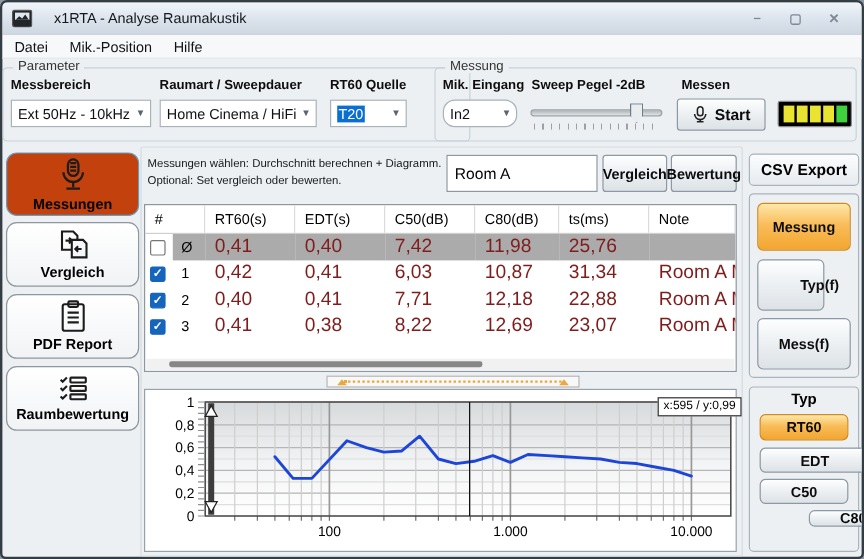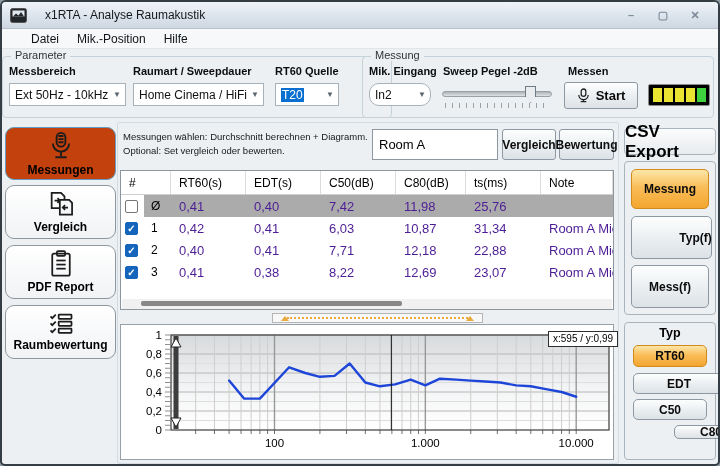--- a/index.html
+++ b/index.html
@@ -9,21 +9,21 @@
   
   .titlebar{position:absolute;left:0;top:0;width:100%;height:27px;
     background:linear-gradient(#f0f5fa,#dbe3ec 55%,#cfd8e2);display:flex;align-items:center;
     padding:0 8px;border-bottom:1px solid #b9c2cc;}
   .app-icon{width:17px;height:15px;margin-right:7px;}
   .title-text{font-size:12px;color:#15191d;margin-left:11px;}
   .win-controls{margin-left:auto;display:flex;gap:14px;padding-right:6px;}
   .win-btn{color:#7e8a99;font-size:11px;font-weight:bold;width:18px;text-align:center;cursor:default;}
   
   .menubar{position:absolute;left:0;top:27px;width:100%;height:20px;background:#f7f8f9;
-    border-bottom:1px solid #e2e5e8;display:flex;align-items:center;padding-left:20px;}
+    border-bottom:1px solid #e2e5e8;display:flex;align-items:center;padding-left:1px;}
   .menu-item{font-size:12px;color:#101418;padding:2px 9px;}
   
   .groupbox{position:absolute;border:1px solid #c6d2da;border-radius:4px;}
   .group-label{position:absolute;top:-8px;left:8px;background:#edf0f3;padding:0 4px;
     font-size:11px;color:#333;}
   .fld-label{position:absolute;font-size:11px;font-weight:bold;color:#0d0d0d;white-space:nowrap;}
   .combo{position:absolute;height:23px;background:#fff;border:1px solid #a8b2ba;display:flex;
     align-items:center;padding:0 16px 0 5px;font-size:12px;color:#111;white-space:nowrap;}
   .combo .arrow{position:absolute;right:4px;font-size:8px;color:#5a6570;}
   .combo .sel{background:#0b6fd1;color:#fff;padding:0 1px;}
@@ -56,21 +56,21 @@
   .info-text{position:absolute;left:121px;top:128px;width:246px;font-size:9.5px;color:#15181b;line-height:1.45;}
   .room-input{position:absolute;left:370px;top:127px;width:126px;height:31px;border:1px solid #8d98a2;
     background:#fff;font-size:13px;padding:0 6px;font-family:"Liberation Sans",sans-serif;color:#000;}
   
   .table-panel{position:absolute;left:118px;top:168px;width:494px;height:140px;background:#fff;
     border:1px solid #8d97a0;overflow:hidden;}
   .thead{display:grid;grid-template-columns:50px 75px 75px 75px 70px 75px 1fr;height:24px;
     border-bottom:1px solid #cfcfcf;}
   .thead .hc{font-size:12px;color:#000;padding:5px 0 0 8px;border-right:1px solid #dcdcdc;white-space:nowrap;}
   .trow{display:grid;grid-template-columns:50px 75px 75px 75px 70px 75px 1fr;height:22px;align-items:center;}
-  .trow .cell{font-size:13px;color:#4c1d95;padding-left:8px;height:100%;display:flex;align-items:center;white-space:nowrap;overflow:hidden;}
+  .trow .cell{font-size:16px;color:#7f1d1d;padding-left:8px;height:100%;display:flex;align-items:center;white-space:nowrap;overflow:hidden;}
   .trow .c0{padding-left:4px;display:flex;align-items:center;height:100%;}
   .trow.avg .cell,.trow.avg .idbox{background:#ababab;}
   .idbox{flex:1;height:100%;display:flex;align-items:center;padding-left:7px;font-size:12px;margin-left:6px;}
   .chk{width:13px;height:13px;border:1px solid #767676;border-radius:2px;background:#fff;flex:0 0 auto;}
   .chk.checked{background:#1565bd;border-color:#1565bd;color:#fff;font-size:10px;line-height:12px;
     text-align:center;font-weight:bold;}
   .hscroll{position:absolute;left:1px;right:1px;bottom:0;height:10px;background:#f1f1f1;}
   .hscroll .thumb{position:absolute;left:19px;top:2px;width:261px;height:5px;background:#878787;border-radius:2px;}
   
   .range-sel{position:absolute;left:270px;top:311px;width:211px;height:10px;background:#f8f8f8;
@@ -80,21 +80,21 @@
     border-right:4px solid transparent;border-bottom:5px solid #eaa93c;}
   
   .chart-panel{position:absolute;left:118px;top:322px;width:494px;height:136px;background:#fff;
     border:1px solid #97a1a9;}
   .chart-tooltip{position:absolute;left:546px;top:329px;height:16px;background:#fff;border:1px solid #2e2e2e;
     font-size:10px;line-height:14px;padding:0 4px;color:#000;z-index:5;}
   
   .rpanel{position:absolute;border:1px solid #a9b4bd;border-radius:4px;background:#edf0f3;}
   .csv-header{position:absolute;left:622px;top:126px;width:92px;height:27px;border:1px solid #a9b4bd;
     border-radius:4px;background:linear-gradient(#fbfcfd,#e7ebee);display:flex;align-items:center;
-    justify-content:center;font-size:17px;font-weight:bold;color:#000;}
+    justify-content:center;font-size:13px;font-weight:bold;color:#000;}
   .typ-title{position:absolute;left:622px;top:324px;width:92px;text-align:center;font-size:12.5px;
     font-weight:bold;color:#000;}
   .frame{position:absolute;border:1px solid #d3dbe0;border-radius:2px;}
 </style>
 </head>
 <body>
 
 <div id="window">
 
   <div class="titlebar">
@@ -408,21 +408,21 @@
   </div>
   <div class="chart-tooltip">x:595 / y:0,99</div>
 
   <div class="csv-header">
     <span>CSV Export</span>
   </div>
   <div class="rpanel" style="left:622px;top:159px;width:92px;height:154px;"></div>
   <div class="btn orange rounded" style="left:629px;top:167px;width:78px;height:40px;">
     <span>Messung</span>
   </div>
-  <div class="btn rounded" style="left:629px;top:214px;width:81px;height:43px;padding-left:48px;">
+  <div class="btn rounded" style="left:629px;top:214px;width:56px;height:43px;padding-left:48px;">
     <span>Typ(f)</span>
   </div>
   <div class="btn rounded" style="left:629px;top:263px;width:78px;height:43px;">
     <span>Mess(f)</span>
   </div>
 
   <div class="rpanel" style="left:622px;top:320px;width:92px;height:138px;"></div>
   <div class="typ-title">Typ</div>
   <div class="btn orange rounded" style="left:631px;top:343px;width:74px;height:22px;">
     <span>RT60</span>

